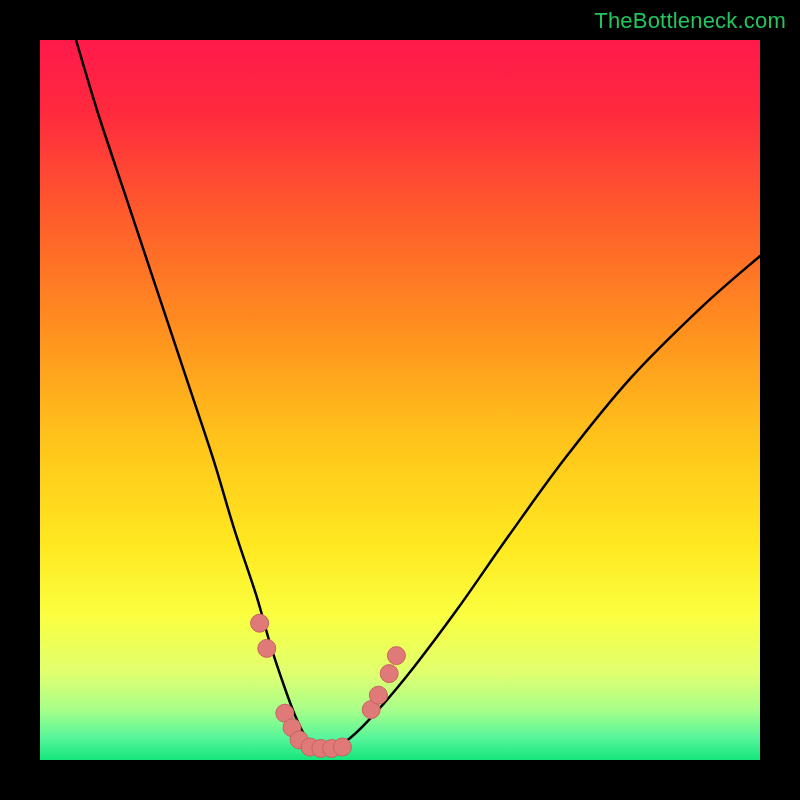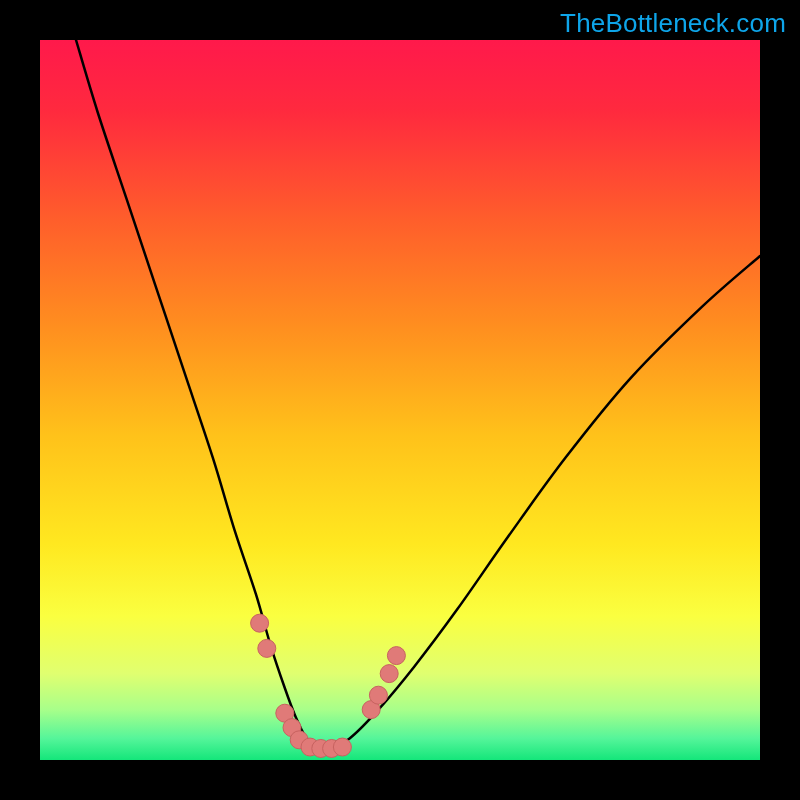--- a/index.html
+++ b/index.html
@@ -23,22 +23,22 @@
     position: absolute;
     left: 40px;
     top: 40px;
     width: 720px;
     height: 720px;
   }
   .watermark {
     position: absolute;
     top: 8px;
     right: 14px;
-    color: #0ea5e9;
-    font-size: 26px;
+    color: #22c55e;
+    font-size: 22px;
     font-weight: 400;
     letter-spacing: 0.2px;
   }
   svg {
     position: absolute;
     left: 0;
     top: 0;
   }
 </style>
 </head>

